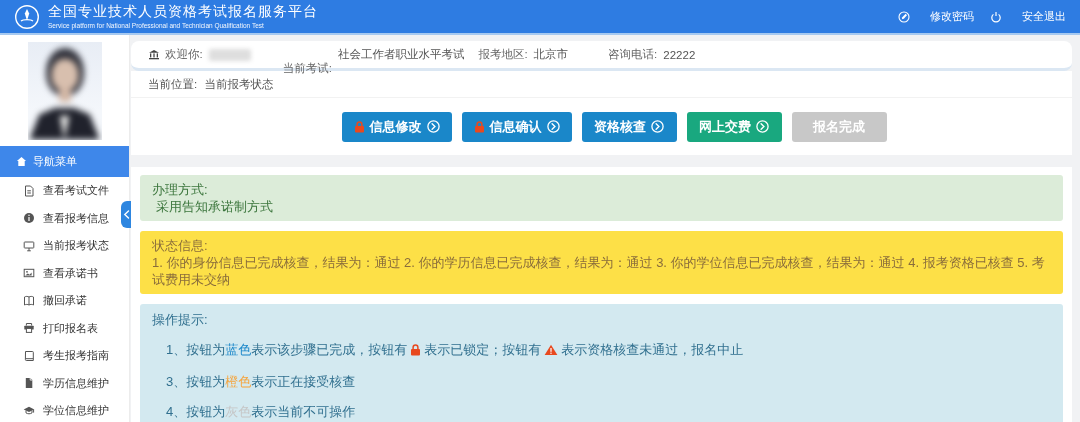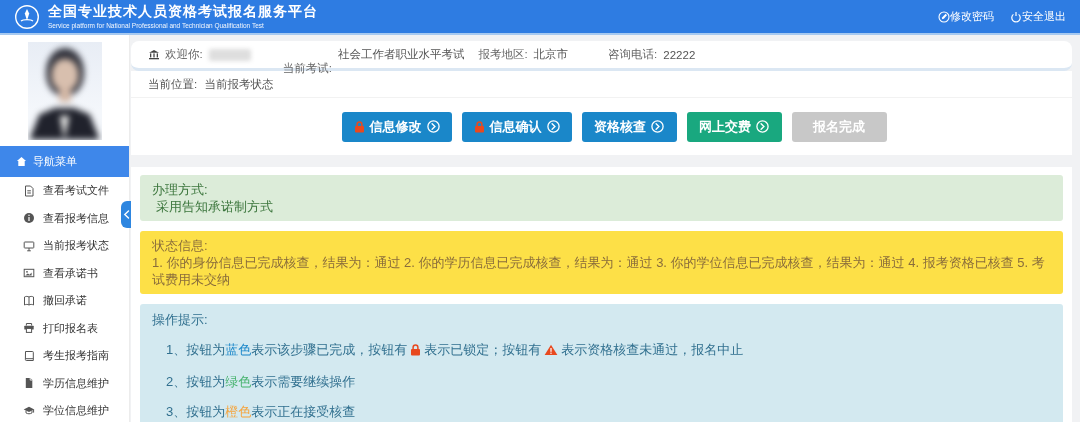--- a/index.html
+++ b/index.html
@@ -4,24 +4,24 @@
 <style>
   * { margin:0; padding:0; box-sizing:border-box; }
   html,body { width:1080px; height:422px; overflow:hidden; }
   body { position:relative; background:#f1f2f4; font-family:"Liberation Sans", sans-serif; }
 
   
   .top-header { position:absolute; top:0; left:0; right:0; height:35px; background:#2e7ce2;
     border-bottom:2px solid #a6c9f0; display:flex; align-items:center; padding:0 14px; z-index:6; }
   .logo-wrap { width:26px; height:26px; flex:0 0 auto; }
   .title-group { margin-left:8px; color:#fff; line-height:1.1; }
-  .main-title { font-size:14px; font-weight:bold; letter-spacing:1px; }
+  .main-title { font-size:14px; font-weight:normal; letter-spacing:1px; }
   .sub-title { font-size:6.5px; margin-top:2px; opacity:.95; }
   .header-right { margin-left:auto; display:flex; align-items:center; gap:16px; color:#fff; font-size:11px; }
-  .hdr-link { display:flex; align-items:center; gap:0; cursor:pointer; }
+  .hdr-link { display:flex; align-items:center; gap:20px; cursor:pointer; }
 
   
   .sidebar { position:absolute; top:35px; left:0; width:130px; bottom:0; background:#fff; z-index:5;
     border-right:1px solid #ececec; }
   .photo-area { height:111px; display:flex; align-items:center; justify-content:center; background:#fff; }
   .photo { position:relative; width:74px; height:98px; overflow:hidden;
     background:linear-gradient(180deg,#e8edf5 0%,#f4f7fb 70%); }
   .photo-blur { position:absolute; inset:0; filter:blur(3px); }
   .ph-head { position:absolute; top:6px; left:50%; transform:translateX(-50%); width:38px; height:48px;
     border-radius:50% 50% 46% 46%; background:#33343d; }
@@ -331,23 +331,20 @@
         <span>1、按钮为</span><span class="w-blue">蓝色</span><span>表示该步骤已完成，按钮有</span><span class="inline-ic"><svg width="11" height="12" viewBox="0 0 11 12">
               <rect x="1" y="5" width="9" height="6.4" rx="1" fill="#e8491f"></rect>
               <path d="M3.1 5V3.4a2.4 2.4 0 0 1 4.8 0V5" fill="none" stroke="#e8491f" stroke-width="1.5"></path>
             </svg></span><span>表示已锁定；按钮有</span><span class="inline-ic"><svg width="14" height="12" viewBox="0 0 14 12">
               <path d="M7 .8 13.4 11H.6z" fill="#e8491f"></path>
               <rect x="6.4" y="4" width="1.2" height="3.8" fill="#fff"></rect>
               <rect x="6.4" y="8.6" width="1.2" height="1.3" fill="#fff"></rect>
             </svg></span><span>表示资格核查未通过，报名中止</span>
       </div>
       <div class="tip-line">
-        <span>2、按钮为</span><span class="w-green">绿色</span><span>表示需要继续操作</span>
-      </div>
-      <div class="tip-line">
         <span>3、按钮为</span><span class="w-orange">橙色</span><span>表示正在接受核查</span>
       </div>
       <div class="tip-line">
         <span>4、按钮为</span><span class="w-gray">灰色</span><span>表示当前不可操作</span>
       </div>
     </div>
 
   </div>
 </div>
 

